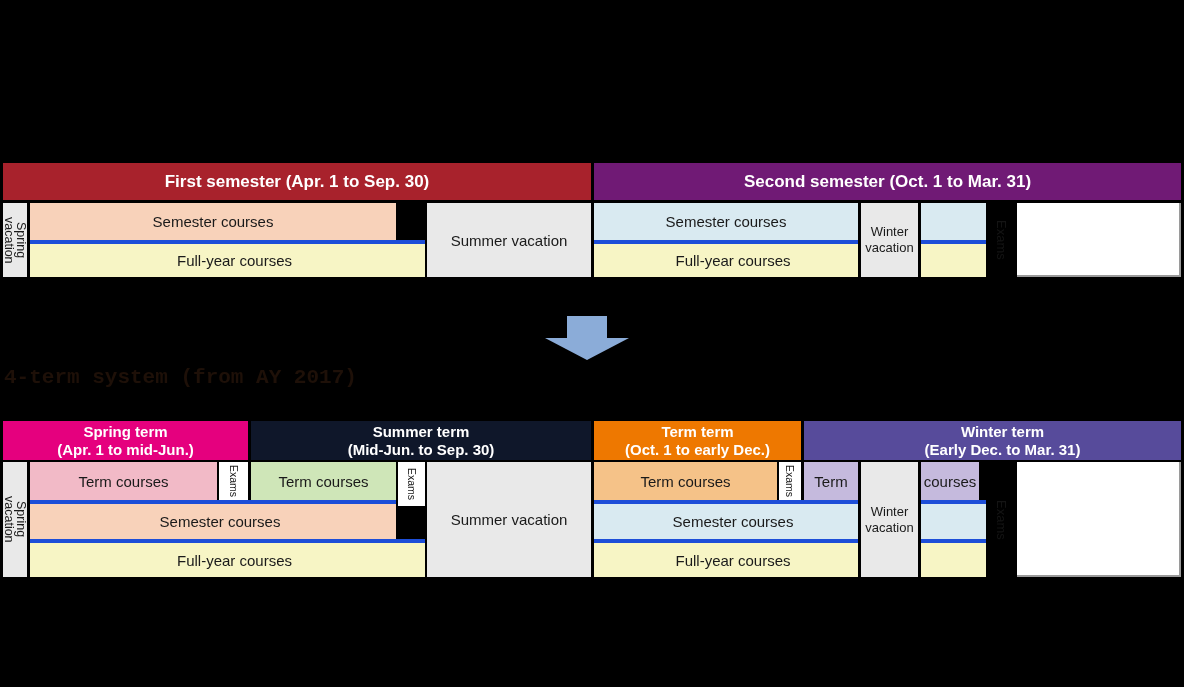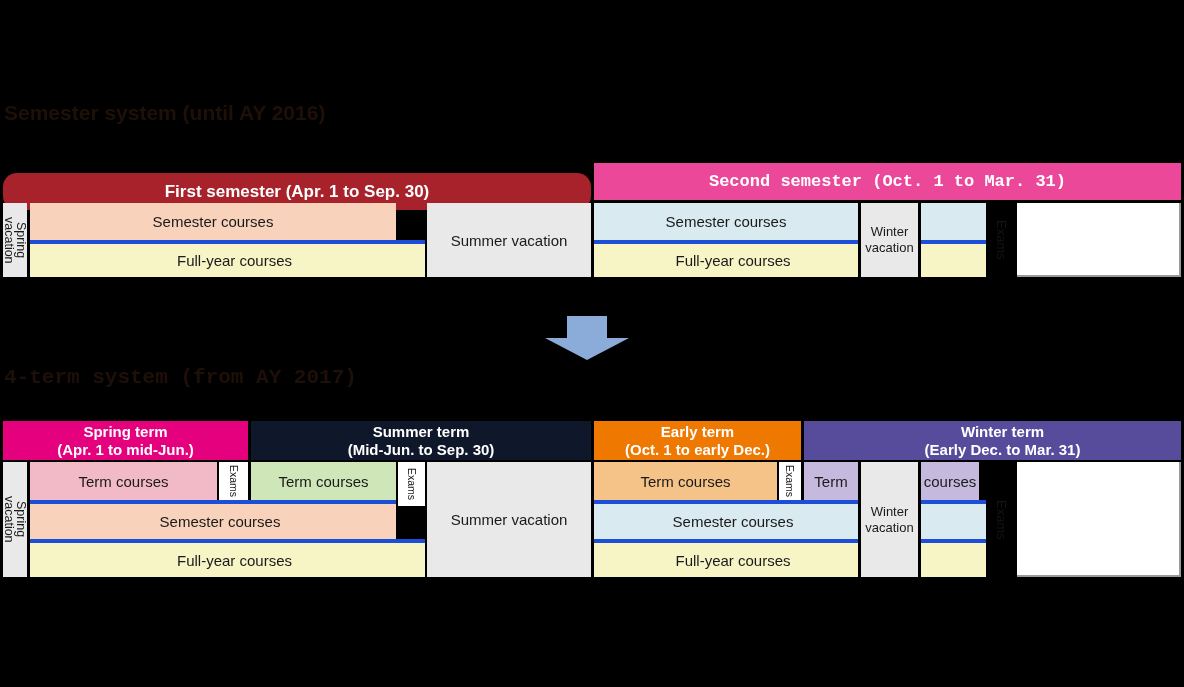--- a/index.html
+++ b/index.html
@@ -9,41 +9,40 @@
         box-sizing:border-box;font-size:15px;color:#1a1a1a;text-align:center;}
   .hdr1{position:absolute;display:flex;align-items:center;justify-content:center;
         color:#fff;font-weight:bold;font-size:17px;box-sizing:border-box;}
   .hdr2{position:absolute;display:flex;flex-direction:column;align-items:center;justify-content:center;
         color:#fff;font-weight:bold;font-size:15px;line-height:18px;box-sizing:border-box;text-align:right;}
   .vtext{writing-mode:vertical-rl;}
   .vwrap{writing-mode:vertical-rl;height:66px;line-height:12px;font-size:12.5px;}
   .exambox{background:#fff;font-size:10.5px;}
   .grayline{border-top:4px solid #1d4ed8;padding-left:14px;}
   .title{position:absolute;font-weight:bold;font-size:21px;color:#1e1008;white-space:nowrap;}
-  .c-red{background:#a8222c;}      .c-blue{background:#ec4899;font-family:Liberation Mono, monospace;}
+  .c-red{background:#a8222c;}      .c-blue{background:#701a75;}
   .c-magenta{background:#e5007e;}  .c-green{background:#0f172a;}
   .c-orange{background:#ee7800;}   .c-purple{background:#574b9b;padding-left:20px;}
   .c-peach{background:#f8d2ba;}    .c-lblue{background:#d9eaf1;}
   .c-yellow{background:#f7f5c5;}   .c-pink{background:#f2bac7;}
   .c-lgreen{background:#cfe6b8;}   .c-lorange{background:#f5c288;}
   .c-lpurple{background:#c5badd;text-align:center;}  .c-gray{background:#e9e9e9;}
   .whitebox{background:#fff;border-right:2px solid #9a9a9a;border-bottom:2px solid #9a9a9a;}
   .faint{color:#141414;font-size:13px;}
 </style>
 </head>
 <body>
 
 <div id="canvas">
 
-  <div class="title" style="left:4px;top:101px;">Semester system (until AY 2016)</div>
   <div class="title" style="left:4px;top:366px;font-family:Liberation Mono, monospace;">4-term system (from AY 2017)</div>
 
   <div>
 
-    <div class="hdr1 c-red" style="left:3px;top:173px;width:588px;height:37px;border-radius:14px;">First semester (Apr. 1 to Sep. 30)</div>
+    <div class="hdr1 c-red" style="left:3px;top:163px;width:588px;height:37px;">First semester (Apr. 1 to Sep. 30)</div>
     <div class="hdr1 c-blue" style="left:594px;top:163px;width:587px;height:37px;">Second semester (Oct. 1 to Mar. 31)</div>
 
     <div class="cell c-gray" style="left:3px;top:203px;width:24px;height:74px;">
       <span class="vwrap">Spring vacation</span>
     </div>
     <div class="cell c-gray" style="left:427px;top:203px;width:164px;height:74px;">Summer vacation</div>
     <div class="cell c-gray" style="left:861px;top:203px;width:57px;height:74px;font-size:13px;line-height:16px;">Winter vacation</div>
     <div class="cell vtext faint" style="left:986px;top:203px;width:30px;height:74px;background:#000;">Exams</div>
     <div class="cell whitebox" style="left:1017px;top:203px;width:164px;height:74px;"></div>
 
@@ -64,21 +63,21 @@
 
     <div class="hdr2 c-magenta" style="left:3px;top:421px;width:245px;height:39px;">
       <span>Spring term</span>
       <span>(Apr. 1 to mid-Jun.)</span>
     </div>
     <div class="hdr2 c-green" style="left:251px;top:421px;width:340px;height:39px;">
       <span>Summer term</span>
       <span>(Mid-Jun. to Sep. 30)</span>
     </div>
     <div class="hdr2 c-orange" style="left:594px;top:421px;width:207px;height:39px;">
-      <span>Early term</span>
+      <span>Term term</span>
       <span>(Oct. 1 to early Dec.)</span>
     </div>
     <div class="hdr2 c-purple" style="left:804px;top:421px;width:377px;height:39px;">
       <span>Winter term</span>
       <span>(Early Dec. to Mar. 31)</span>
     </div>
 
     <div class="cell c-gray" style="left:3px;top:462px;width:24px;height:115px;">
       <span class="vwrap">Spring vacation</span>
     </div>

